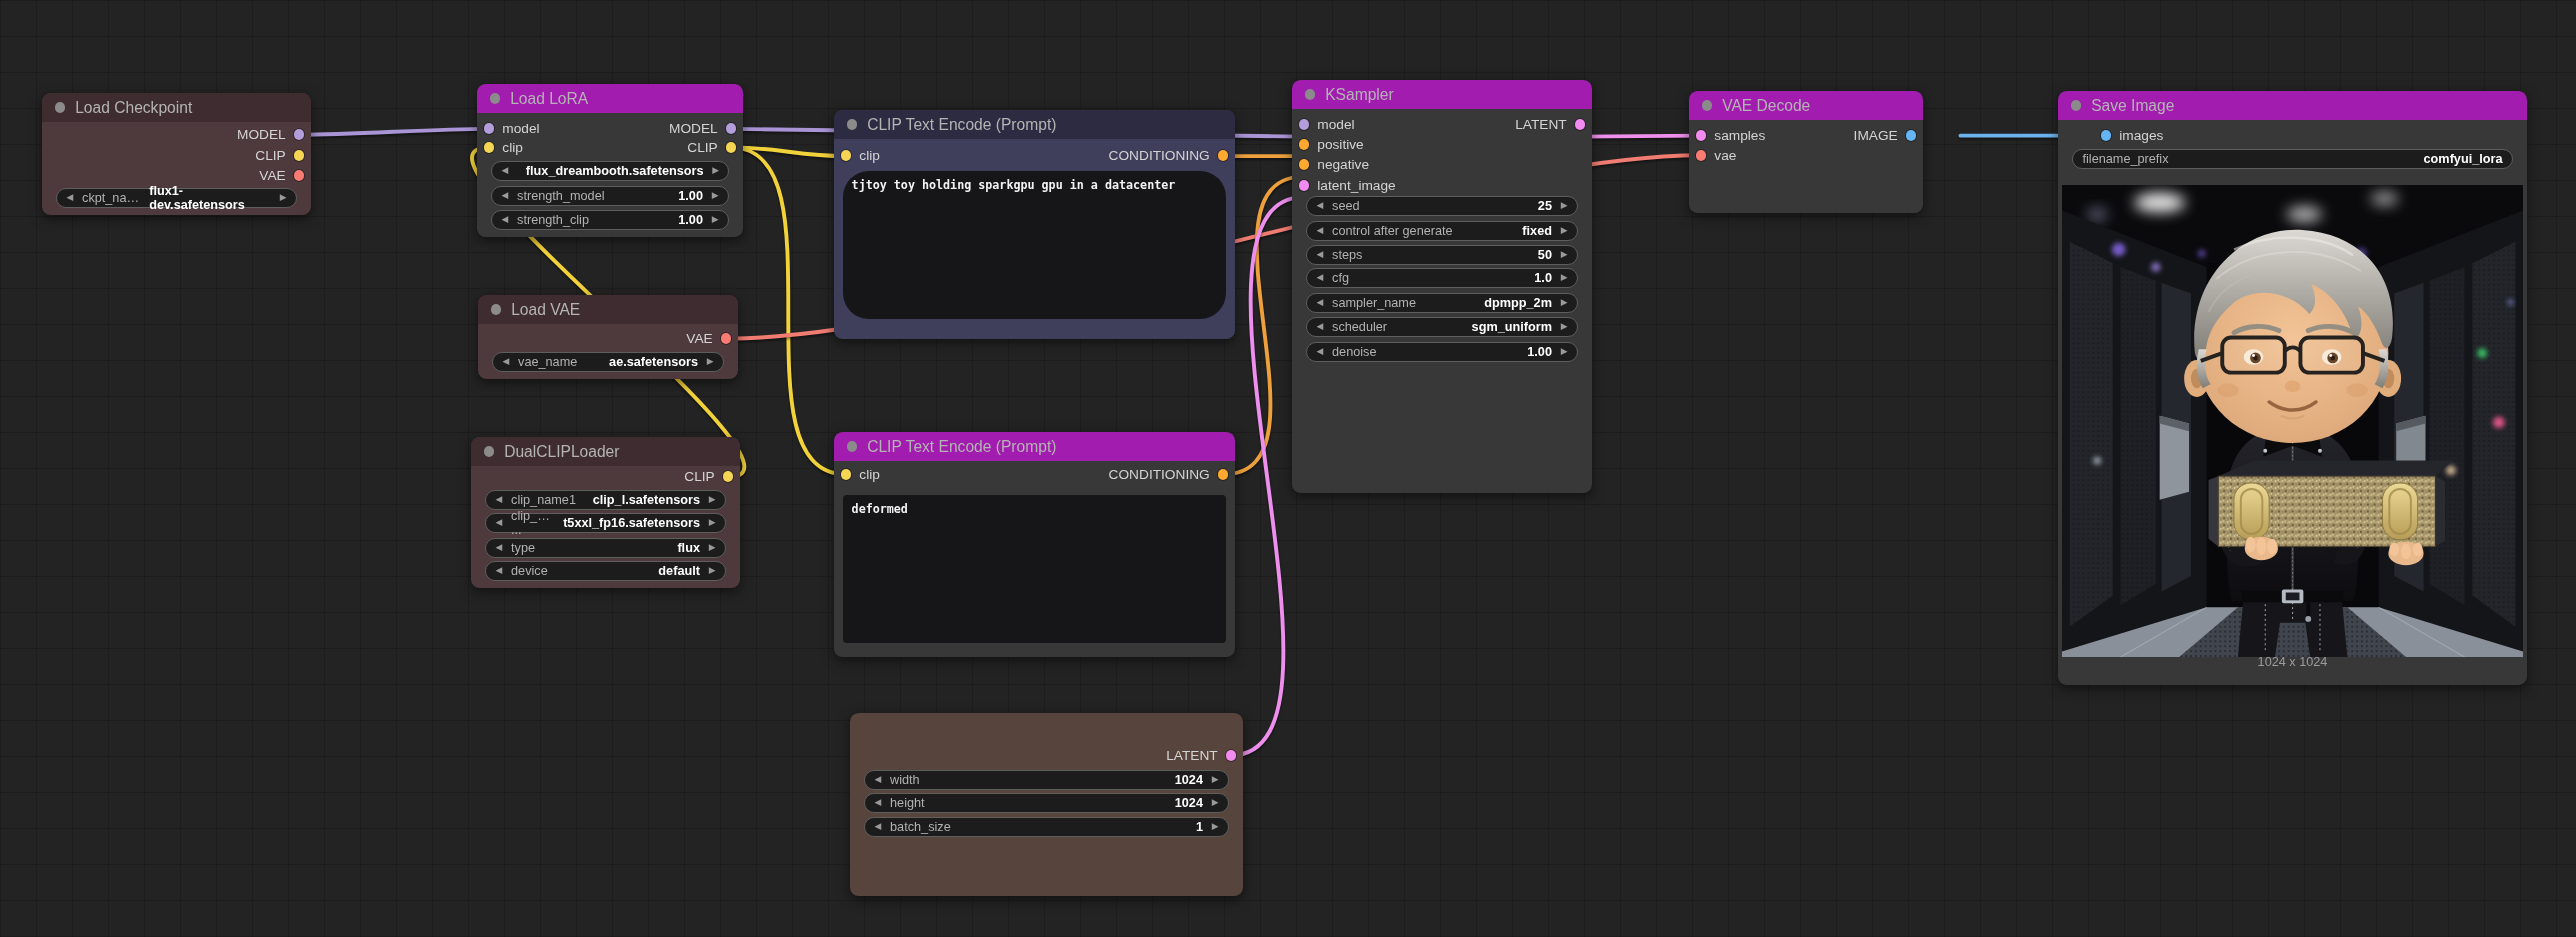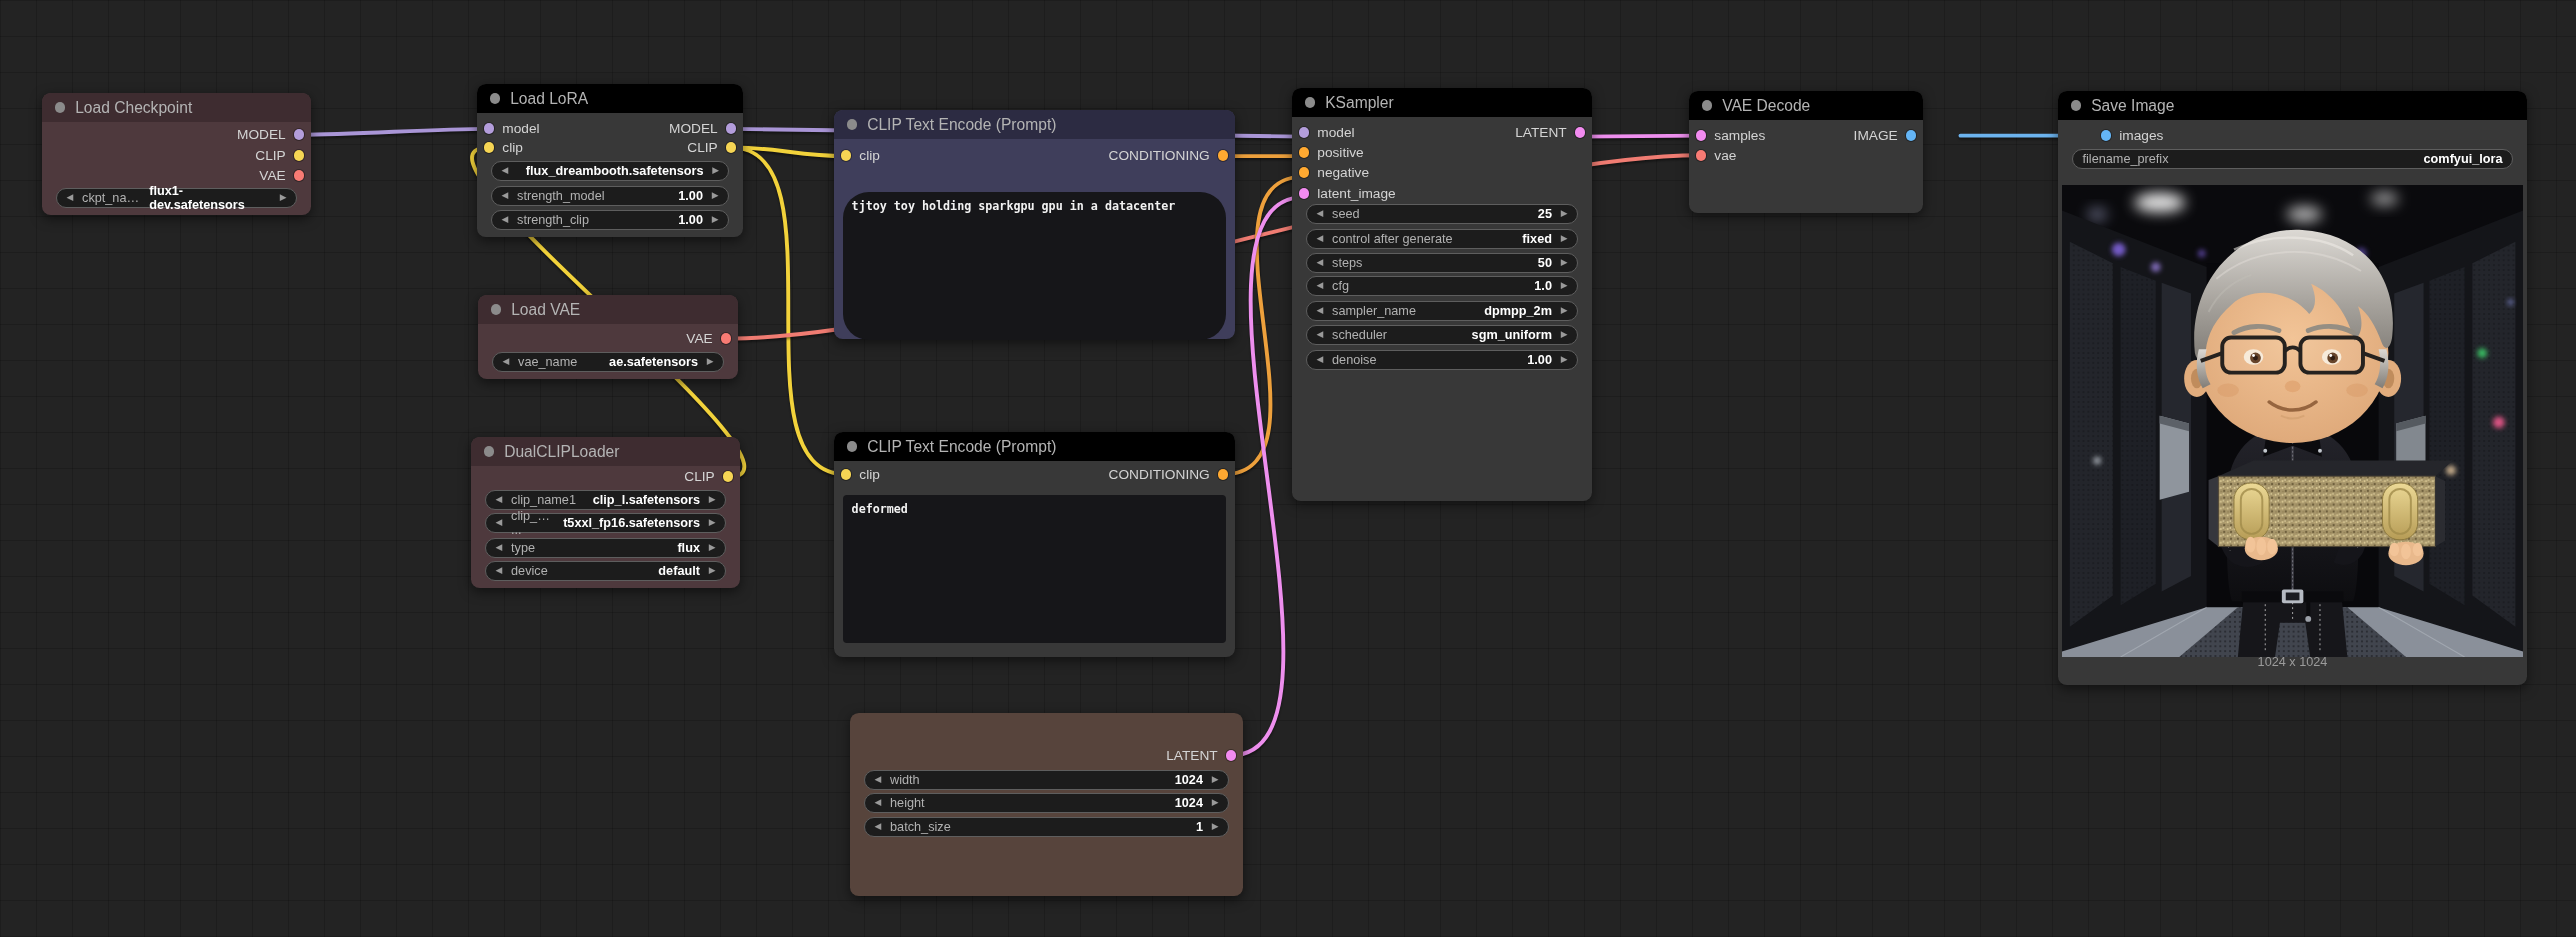--- a/index.html
+++ b/index.html
@@ -11,21 +11,21 @@
     font-family:"Liberation Sans",sans-serif;}
   .wires{position:absolute;left:0;top:0;z-index:1;pointer-events:none;}
   .wires path{fill:none;stroke-width:4;stroke-linecap:round;filter:drop-shadow(0 2px 1px rgba(0,0,0,.45));}
   .wk-model{stroke:#a995d6;} .wk-clip{stroke:#f2d23b;} .wk-vae{stroke:#f07c72;}
   .wk-cond{stroke:#eda03c;} .wk-latent{stroke:#ee8fee;} .wk-image{stroke:#6cb3ee;}
 
   .node{position:absolute;z-index:2;border-radius:8.8px;box-shadow:0 3.9px 11.7px rgba(0,0,0,.5);}
   .nheader{height:29px;border-radius:8.8px 8.8px 0 0;display:flex;align-items:center;gap:9.8px;padding:0 12.7px;
     font-size:15.6px;color:#b4b4b4;white-space:nowrap;}
   .tdot{width:10.7px;height:10.7px;border-radius:50%;background:#8b8b8b;flex:none;}
-  .theme-gray{background:#383838;} .theme-gray .nheader{background:#000000;}
+  .theme-gray{background:#383838;} .theme-gray .nheader{background:#a21caf;}
   .theme-maroon{background:#4e393d;} .theme-maroon .nheader{background:#3e2c30;}
   .theme-brown{background:#57443c;} .theme-brown .nheader{background:#453530;}
   .theme-blue{background:#3f3e5b;} .theme-blue .nheader{background:#2c2b42;}
 
   .slot{position:absolute;display:flex;align-items:center;gap:7.8px;height:19.5px;font-size:13.7px;color:#d4d4d4;white-space:nowrap;}
   .slot.in{left:6.8px;} .slot.out{right:6.8px;}
   .sdot{width:10.7px;height:10.7px;border-radius:50%;flex:none;box-shadow:0 0 0 1px rgba(0,0,0,.35);}
   .c-model{background:#b39ddb;} .c-clip{background:#f6d554;} .c-vae{background:#f87b74;}
   .c-cond{background:#ffa931;} .c-latent{background:#f28bf0;} .c-image{background:#64b5f6;}
 
@@ -184,21 +184,21 @@
       <span>CLIP Text Encode (Prompt)</span>
     </div>
     <div class="slot in" style="top:36px;">
         <span class="sdot c-clip"></span>
         <span>clip</span>
       </div>
     <div class="slot out" style="top:36px;">
         <span>CONDITIONING</span>
         <span class="sdot c-cond"></span>
       </div>
-    <div class="textzone" style="top:82px;height:148px;border-radius:26px;">tjtoy toy holding sparkgpu gpu in a datacenter</div>
+    <div class="textzone" style="top:61px;height:148px;border-radius:26px;">tjtoy toy holding sparkgpu gpu in a datacenter</div>
   </div>
 
   <div class="node theme-gray" style="left:834px;top:432px;width:401px;height:225px;">
     <div class="nheader">
       <span class="tdot"></span>
       <span>CLIP Text Encode (Prompt)</span>
     </div>
     <div class="slot in" style="top:33px;">
         <span class="sdot c-clip"></span>
         <span>clip</span>
@@ -228,21 +228,21 @@
       <span class="arr">▶</span>
     </div>
     <div class="widget" style="top:104px;">
       <span class="arr">◀</span>
       <span class="w-label">batch_size</span>
       <span class="w-value">1</span>
       <span class="arr">▶</span>
     </div>
   </div>
 
-  <div class="node theme-gray" style="left:1292px;top:88px;width:300px;height:413px;text-decoration:underline;">
+  <div class="node theme-gray" style="left:1292px;top:80px;width:300px;height:413px;">
     <div class="nheader">
       <span class="tdot"></span>
       <span>KSampler</span>
     </div>
     <div class="slot in" style="top:35px;">
         <span class="sdot c-model"></span>
         <span>model</span>
       </div>
     <div class="slot in" style="top:55px;">
         <span class="sdot c-cond"></span>

